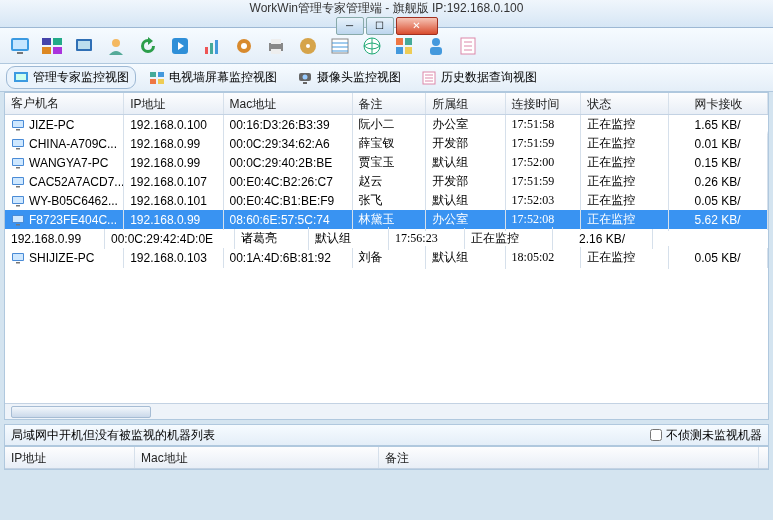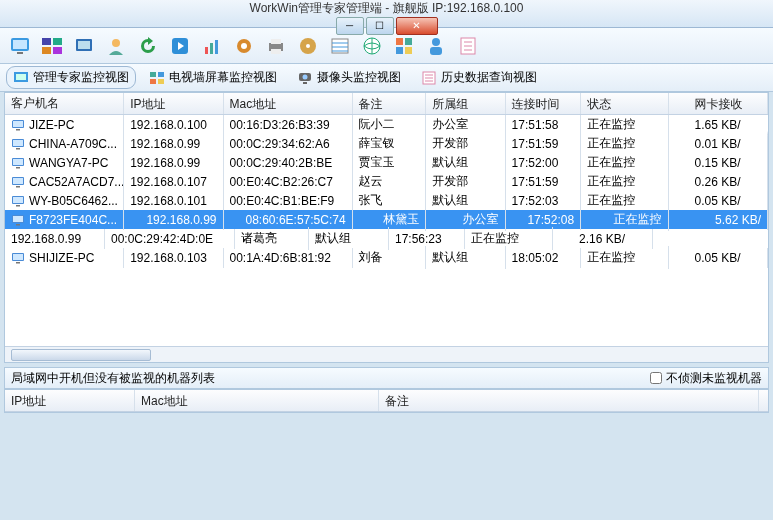--- a/index.html
+++ b/index.html
@@ -11,34 +11,34 @@
 .win-btn { width: 28px; height: 18px; display: flex; align-items: center; justify-content: center; border: 1px solid #8aa; border-radius: 2px; font-size: 10px; line-height: 1; }
 .win-min { background: linear-gradient(#e8f2fb,#bcd6ee); }
 .win-max { background: linear-gradient(#e8f2fb,#bcd6ee); }
 .win-close { background: linear-gradient(#f6c4b6,#d94c2e); width: 42px; color: #fff; border-color: #a03020; }
 .toolbar { height: 36px; background: linear-gradient(#f6fbff,#e4eef8); display: flex; align-items: center; padding: 2px 6px; gap: 4px; border-bottom: 1px solid #b0c8de; }
 .tbtn { width: 28px; height: 28px; border: 1px solid transparent; border-radius: 3px; display: flex; align-items: center; justify-content: center; }
 .tabsbar { height: 28px; background: linear-gradient(#f6fbff,#e4eef8); display: flex; align-items: center; padding: 2px 6px; gap: 6px; border-bottom: 1px solid #b0c8de; }
 .tab { display: flex; align-items: center; gap: 4px; padding: 2px 6px; border: 1px solid transparent; border-radius: 3px; }
 .tab.active { background: #eaf3fc; border-color: #9db8d4; border-radius: 9px; }
 .tab .ticon { width: 16px; height: 16px; }
-.main { background: #fff; border: 1px solid #b0c8de; margin: 0 4px; height: 271px; display: flex; flex-direction: column; }
+.main { background: #fff; border: 1px solid #b0c8de; margin: 0 4px; height: 328px; display: flex; flex-direction: column; }
 .thead { display: flex; background: linear-gradient(#fdfdfe,#e8eef6); border-bottom: 1px solid #c3d2e3; height: 22px; }
 .th, .td { padding: 3px 6px; border-right: 1px solid #d6e0eb; overflow: hidden; white-space: nowrap; text-overflow: ellipsis; }
 .th { font-weight: normal; color: #222; }
 .tbody { flex: 1; overflow: auto; border-radius: 22px; }
 .tr { display: flex; height: 19px; align-items: center; }
-.tr.selected { background: #3993f2; color: #fff; text-align: right; }
+.tr.selected { background: #3993f2; color: #fff; }
 .tr .pc-icon { width: 14px; height: 12px; margin-right: 4px; flex-shrink: 0; }
 .c0 { width: 120px; display: flex; align-items: center; }
 .c1 { width: 100px; }
 .c2 { width: 130px; }
 .c3 { width: 74px; }
 .c4 { width: 80px; }
-.c5 { width: 76px; }
+.c5 { width: 76px; font-family: Liberation Serif, serif; }
 .c6 { width: 88px; }
 .c7 { width: 80px; margin-left: 20px; }
 .hscroll { height: 16px; background: #eef3f9; border-top: 1px solid #c3d2e3; display: flex; align-items: center; }
 .hscroll .thumb { width: 140px; height: 12px; background: linear-gradient(#f2f7fc,#cbd9ea); border: 1px solid #a6bcd4; border-radius: 2px; margin-left: 6px; }
 .bottom { margin: 4px 4px 16px 4px; }
 .bottom-title { display: flex; align-items: center; background: linear-gradient(#f6fbff,#e4eef8); border: 1px solid #b0c8de; padding: 3px 6px; height: 22px; }
 .bottom-title .lbl { flex: 1; }
 .chk { display: flex; align-items: center; gap: 4px; }
 .chk input { width: 12px; height: 12px; }
 .bottom-table { background: #fff; border: 1px solid #b0c8de; }

